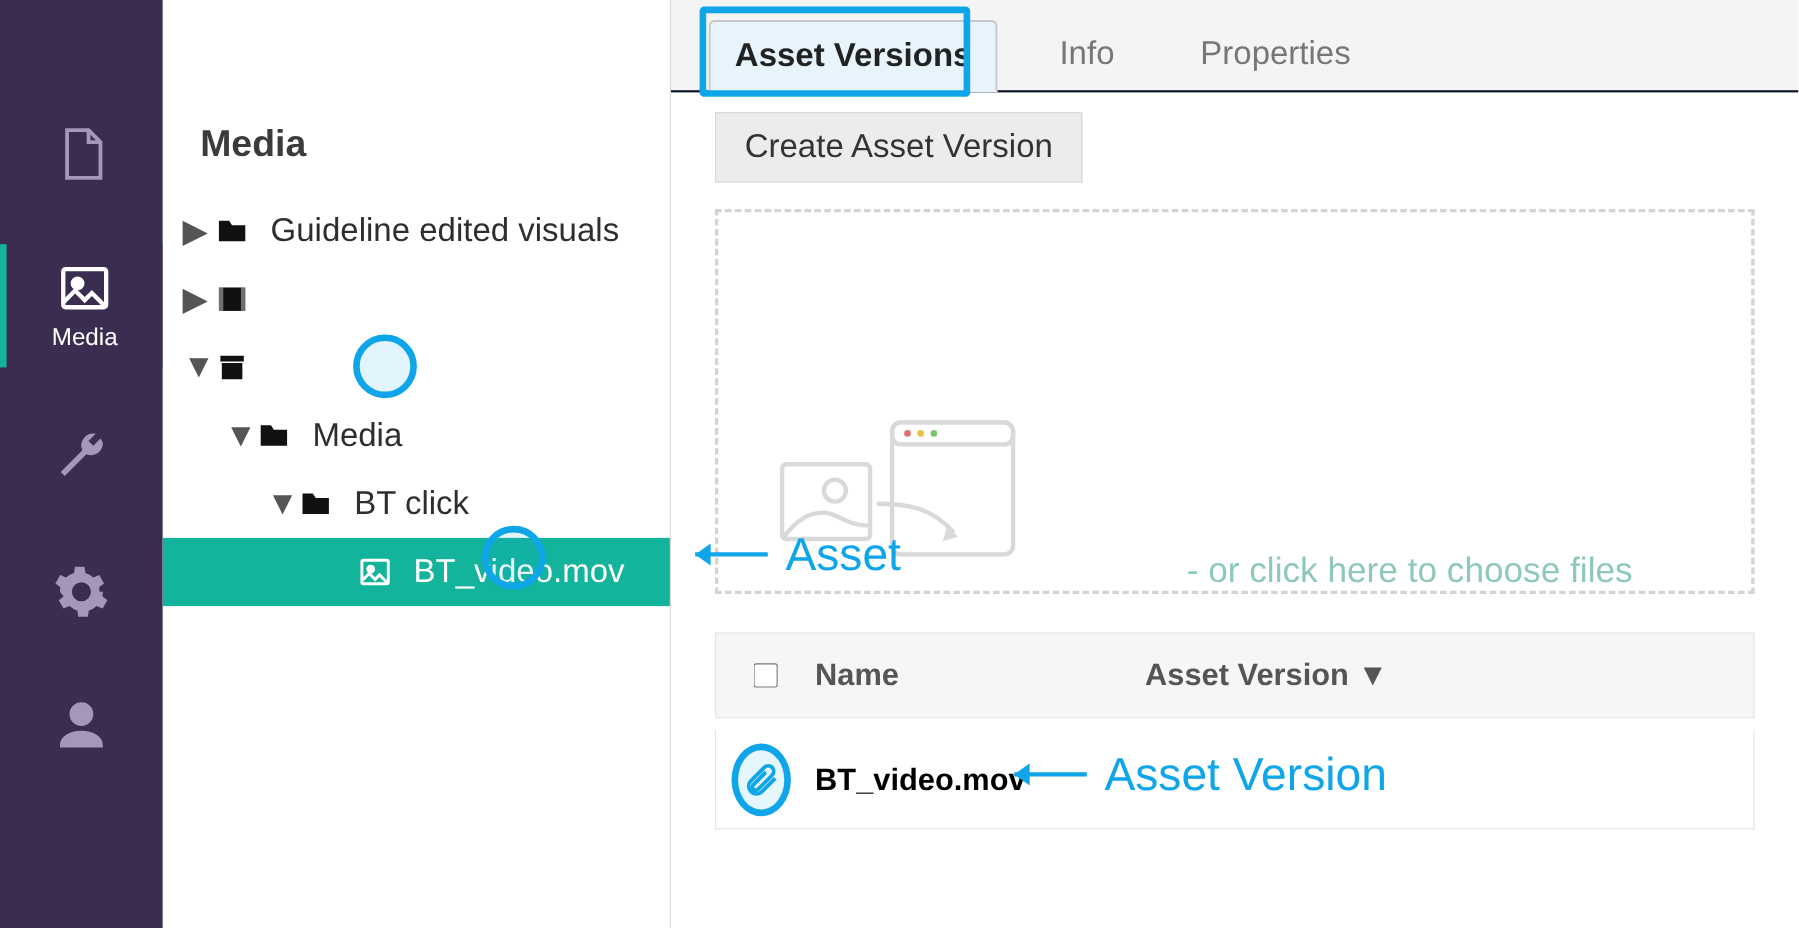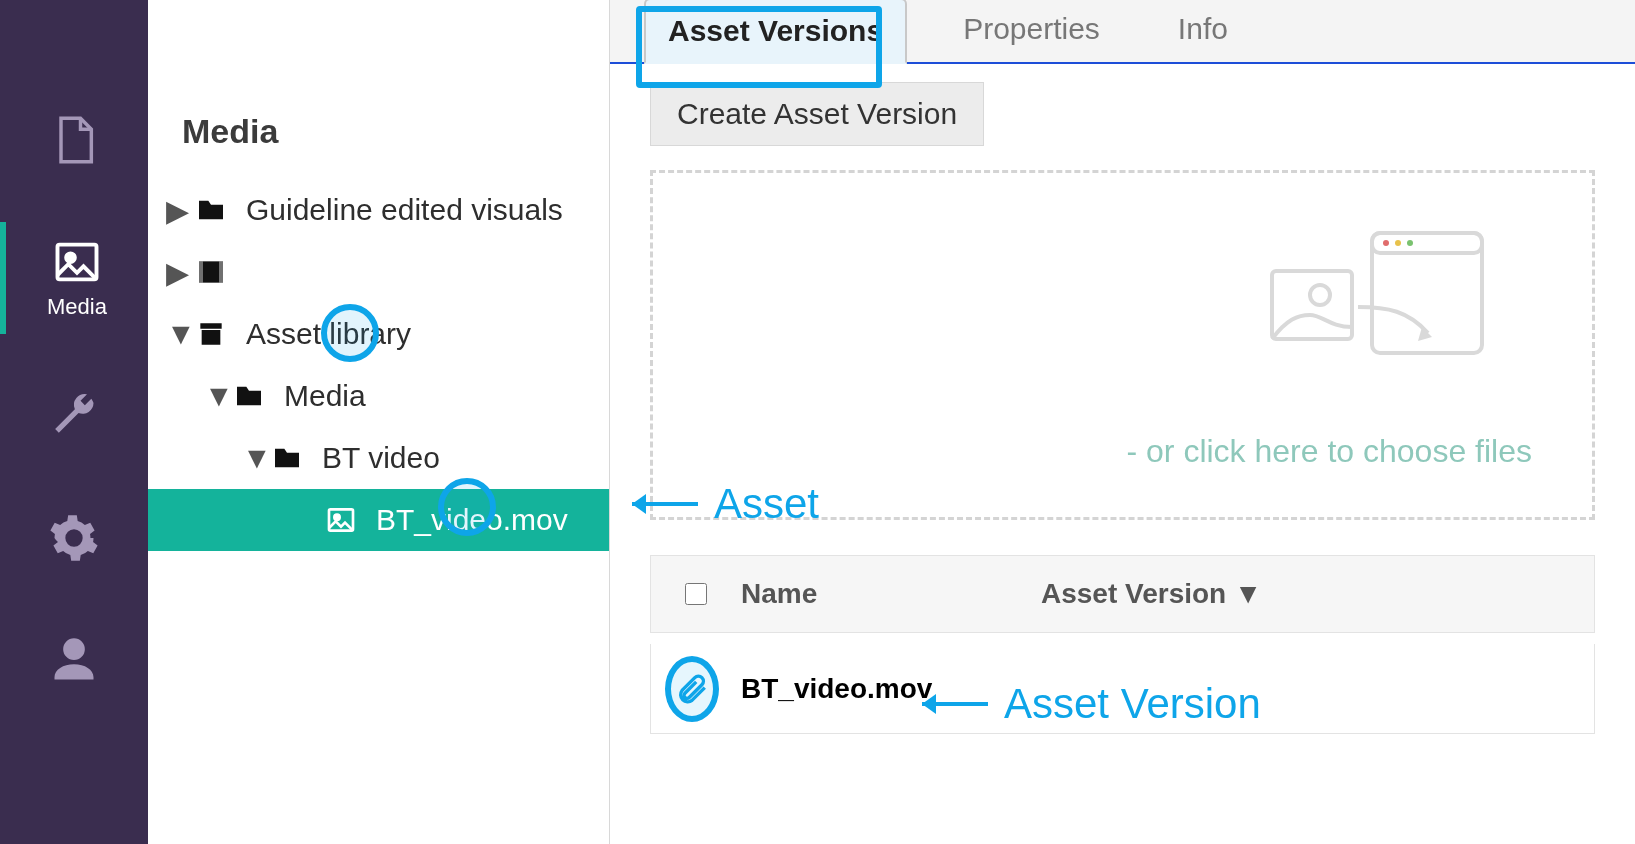--- a/index.html
+++ b/index.html
@@ -21,29 +21,29 @@
 .node .caret { width: 18px; margin-left: var(--indent,18px); margin-right: 10px; color: #555; }
 .node .nicon { width: 34px; height: 34px; margin-right: 18px; color: #111; display:flex; align-items:center; justify-content:center;}
 .node .nicon svg{width:32px;height:32px;}
 .node.sel { background: #14b39b; color: #fff; }
 .node.sel .nicon, .node.sel .caret { color: #fff; }
 
 .callout-ring { position: absolute; border: 6px solid #0ea5e9; border-radius: 50%; background: rgba(14,165,233,0.12); pointer-events: none; }
 
 
 .main { flex: 1; display: flex; flex-direction: column; position: relative; }
-.tabbar { height: 64px; background: #f4f4f4; border-bottom: 2px solid #1d4ed8; display: flex; align-items: flex-end; padding-left: 34px; gap: 34px; text-align: center; }
+.tabbar { height: 84px; background: #f4f4f4; border-bottom: 2px solid #0f172a; display: flex; align-items: flex-end; padding-left: 34px; gap: 34px; text-align: center; }
 .tab { height: 66px; display: flex; align-items: center; padding: 0 22px; font-size: 30px; color: #777; cursor: pointer; }
 .tab.active { background: #e8f4fb; border: 2px solid #c8c8c8; border-bottom: 2px solid #e8f4fb; border-radius: 6px 6px 0 0; color: #222; font-weight: 600; position: relative; top: 2px; }
 .tabselring { position: absolute; border: 6px solid #0ea5e9; border-radius: 4px; pointer-events: none; }
 
 .toolbar { padding: 18px 10px 18px 40px; }
 .btn { background: #ececec; border: 1px solid #d8d8d8; font-size: 30px; color: #333; padding: 14px 26px; cursor: pointer; }
 
-.dropzone { margin: 6px 40px 24px 40px; border: 3px dashed #d4d4d4; height: 350px; display:flex; flex-direction:column; align-items:center; justify-content:center; gap: 48px; color: #b9d9d1; }
+.dropzone { margin: 6px 40px 24px 40px; border: 3px dashed #d4d4d4; height: 350px; display:flex; flex-direction:row; align-items:center; justify-content:center; gap: 48px; color: #b9d9d1; }
 .drophint { font-size: 32px; color: #8ec8bb; align-self: flex-end; margin-right: 60px; }
 .dropgfx { align-self: flex-end; margin-right: 100px; }
 
 .tablehead { display: flex; align-items: center; height: 78px; background: #f6f6f6; border: 1px solid #e3e3e3; margin: 11px 40px; font-size: 28px; color: #555; font-weight: 600; }
 .tablerow { display: flex; align-items: center; height: 90px; border: 1px solid #e3e3e3; border-top: none; margin: 0 40px; font-size: 28px; }
 .col-check { width: 90px; display:flex; align-items:center; justify-content:center; }
 .col-name { width: 300px; }
 .col-av   { width: 300px; display:flex; align-items:center; gap:8px;}
 .col-le   { flex: 1; }
 
@@ -115,42 +115,41 @@
         </span>
     </div>
 
     <div class="node" style="--indent:18px">
       <span class="caret">▼</span>
       <span class="nicon" style="position:relative">
           <svg viewBox="0 0 24 24" fill="currentColor">
             <path d="M4 4h16v4H4zM5 9h14v11H5zM9 12h6v2H9z"></path>
           </svg>
         </span>
-      <span>Asset library</span>
     </div>
     <div class="callout-ring" style="left:173px; top:304px; width:58px; height:58px;"></div>
 
     <div class="node" style="--indent:56px">
       <span class="caret">▼</span>
       <span class="nicon">
           <svg viewBox="0 0 24 24" fill="currentColor">
             <path d="M3 5h7l2 3h9v11H3z"></path>
           </svg>
         </span>
       <span>Media</span>
     </div>
 
     <div class="node" style="--indent:94px">
       <span class="caret">▼</span>
       <span class="nicon">
           <svg viewBox="0 0 24 24" fill="currentColor">
             <path d="M3 5h7l2 3h9v11H3z"></path>
           </svg>
         </span>
-      <span>BT video</span>
+      <span>BT click</span>
     </div>
 
     <div class="node sel" style="--indent:148px">
       <span class="caret"></span>
       <span class="nicon">
           <svg viewBox="0 0 24 24" fill="none" stroke="currentColor" stroke-width="2">
             <rect x="3" y="4" width="18" height="16" rx="1"></rect>
             <circle cx="9" cy="10" r="2" fill="currentColor"></circle>
             <path d="M3 18l5-5 4 4 3-3 6 6"></path>
           </svg>
@@ -159,24 +158,24 @@
     </div>
     <div class="callout-ring" style="left:290px; top:478px; width:58px; height:58px;"></div>
   </div>
 
   <div class="main">
     <div class="tabbar">
       <div class="tab active">
           <span>Asset Versions</span>
         </div>
       <div class="tab">
+          <span>Info</span>
+        </div>
+      <div class="tab">
           <span>Properties</span>
-        </div>
-      <div class="tab">
-          <span>Info</span>
         </div>
     </div>
     <div class="tabselring" style="left:26px; top:6px; width:246px; height:82px;"></div>
 
     <div class="toolbar">
       <button class="btn">Create Asset Version</button>
     </div>
 
     <div class="dropzone">
       <div class="dropgfx">

